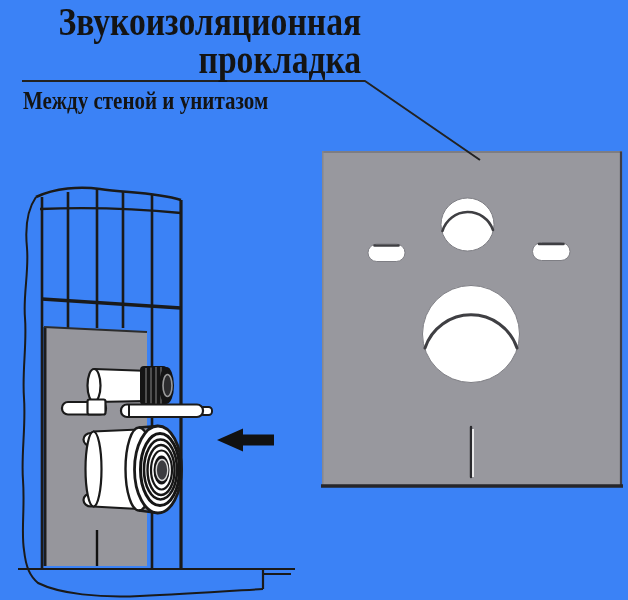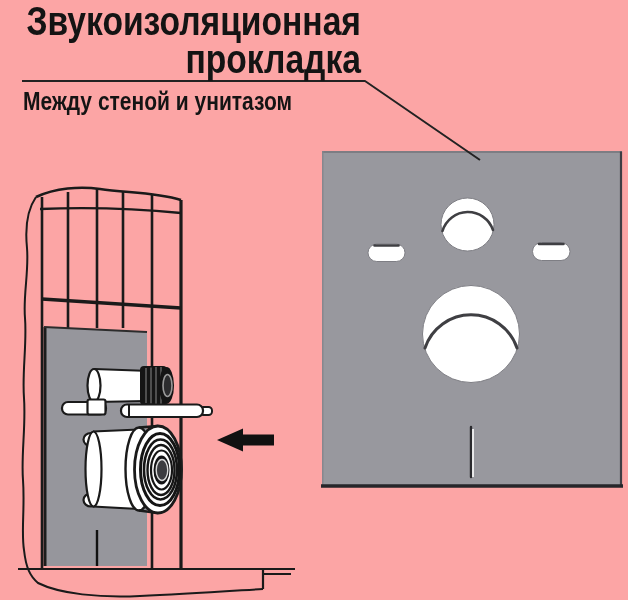--- a/index.html
+++ b/index.html
@@ -1,21 +1,21 @@
 <!DOCTYPE html>
 <html><head>
 <meta charset="utf-8">
 <style>
   html,body{margin:0;padding:0;background:#ffffff;}
   #canvas{
     position:relative;
     width:628px;height:600px;
-    background:#fca5a5;
+    background:#3b82f6;
     overflow:hidden;
-    font-family:Liberation Sans, sans-serif;
+    font-family:Liberation Serif, serif;
   }
   #diagram-svg{position:absolute;left:0;top:0;z-index:1;}
   .title{
     position:absolute;
     top:2px;right:267px;
     z-index:2;
     font-size:41px;
     font-weight:bold;
     line-height:38px;
     color:#141414;

